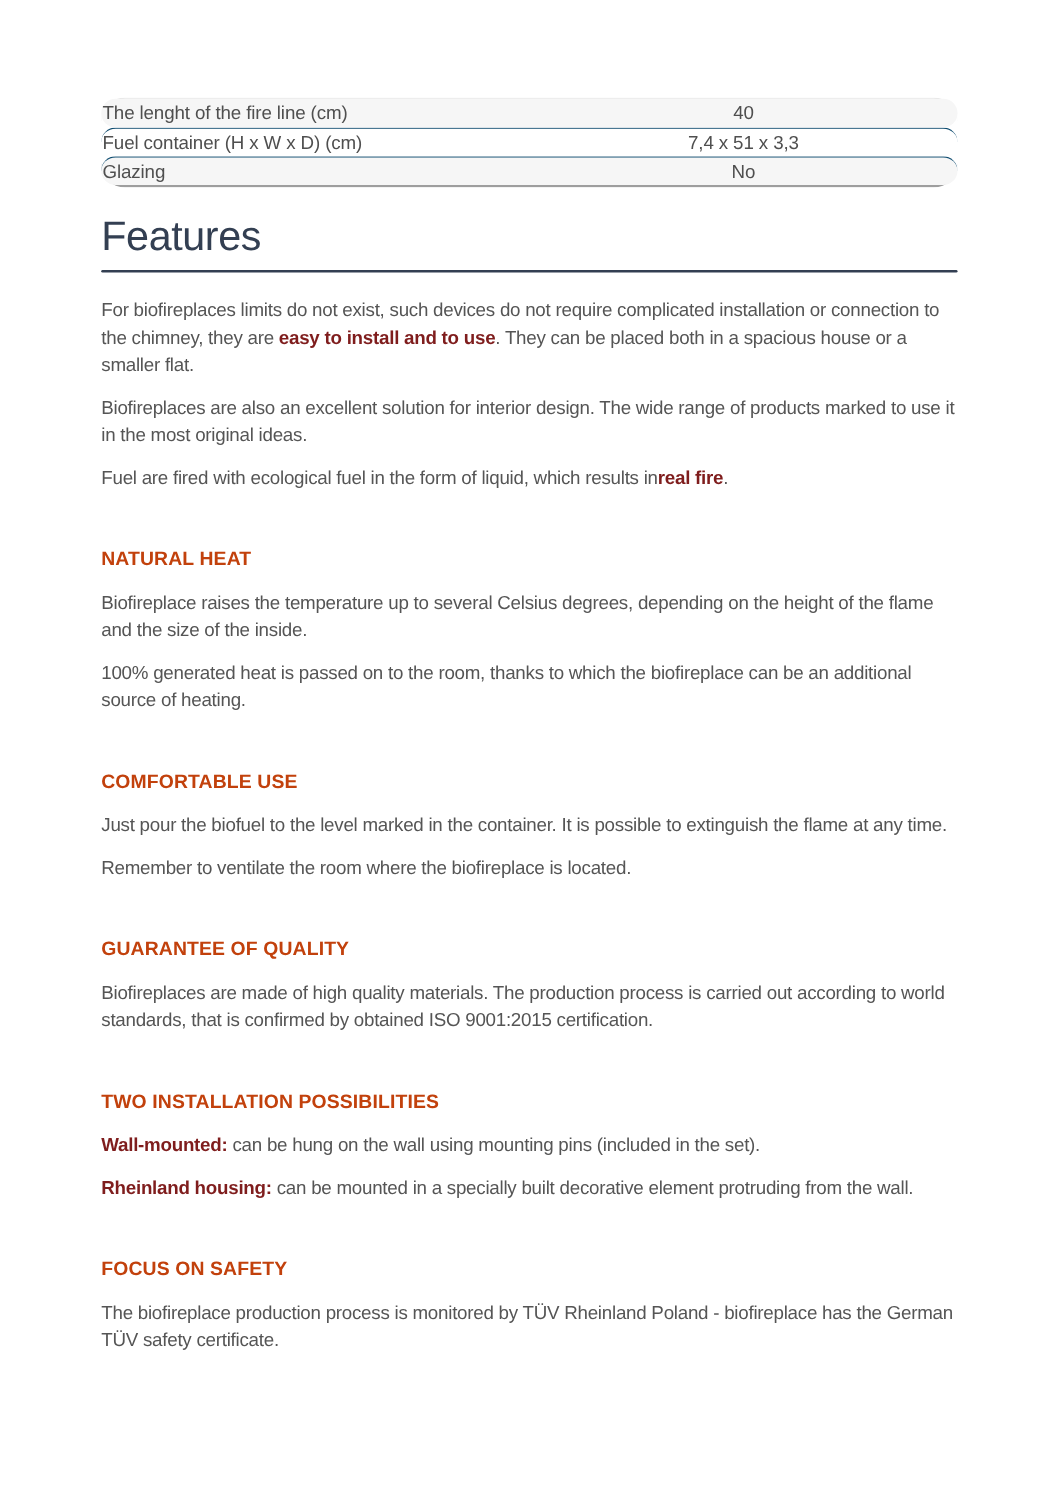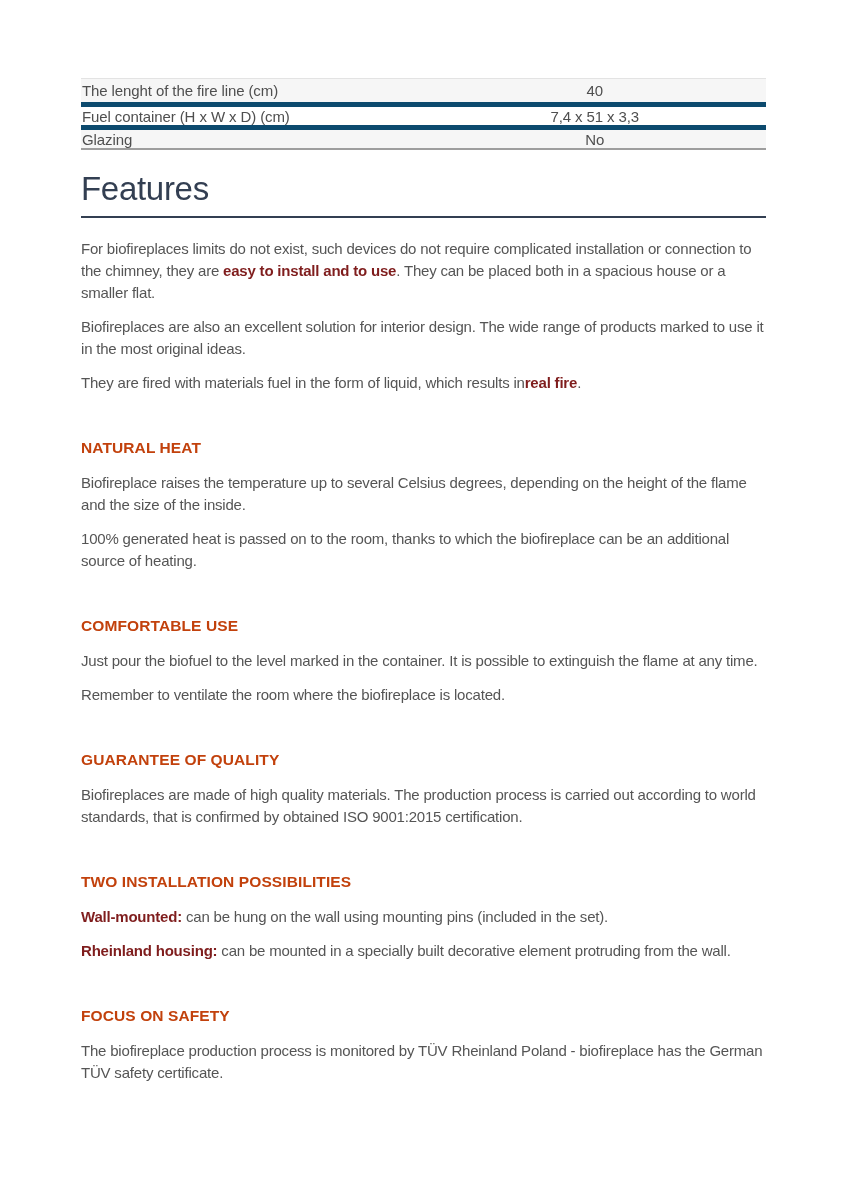--- a/index.html
+++ b/index.html
@@ -1,15 +1,15 @@
 <!DOCTYPE html>
 <html><head>
 <meta charset="utf-8">
 <style>
-  * { margin: 0; padding: 0; box-sizing: border-box; }
+  * { margin: 0; padding: 0; box-sizing: border-box; border-radius: 19px; }
   html, body { background: #ffffff; }
   body {
     width: 848px;
     height: 1200px;
     font-family: "Liberation Sans", "DejaVu Sans", sans-serif;
     overflow: hidden;
   }
   .page {
     width: 848px;
     height: 1200px;
@@ -23,21 +23,21 @@
     border-bottom: 2px solid #9e9e9e;
     font-size: 15px;
     color: #4f4f4f;
     letter-spacing: -0.1px;
   }
   .spec-row {
     display: flex;
     align-items: center;
     height: 23px;
   }
-  .spec-row + .spec-row { border-top: 5px solid #0c4a6e; align-items: center; }
+  .spec-row + .spec-row { border-top: 1px solid #0c4a6e; align-items: center; }
   .spec-row:nth-child(odd) { background: #f6f6f6; }
   .spec-label { flex: 1 1 50%; padding-left: 1px; }
   .spec-value { flex: 1 1 50%; text-align: center; }
 
   
   .features-title {
     margin-top: 19px;
     font-size: 33px;
     line-height: 40px;
     font-weight: 400;
@@ -91,21 +91,21 @@
       </div>
     </div>
 
   <h1 class="features-title">Features</h1>
 
   <div class="title-rule"></div>
 
   <div class="intro">
       <p class="body-para"><span>For biofireplaces limits do not exist, such devices do not require complicated installation or connection to the chimney, they are </span><b>easy to install and to use</b><span>. They can be placed both in a spacious house or a smaller flat.</span></p>
       <p class="body-para"><span>Biofireplaces are also an excellent solution for interior design. The wide range of products marked to use it in the most original ideas.</span></p>
-      <p class="body-para"><span>They are fired with materials fuel in the form of liquid, which results in</span><b>real fire</b><span>.</span></p>
+      <p class="body-para"><span>Fuel are fired with ecological fuel in the form of liquid, which results in</span><b>real fire</b><span>.</span></p>
     </div>
 
   <div class="sections">
       <section class="feature-section">
         <h3 class="section-heading">NATURAL HEAT</h3>
         <p class="body-para"><span>Biofireplace raises the temperature up to several Celsius degrees, depending on the height of the flame and the size of the inside.</span></p>
         <p class="body-para"><span>100% generated heat is passed on to the room, thanks to which the biofireplace can be an additional source of heating.</span></p>
       </section>
       <section class="feature-section">
         <h3 class="section-heading">COMFORTABLE USE</h3>

